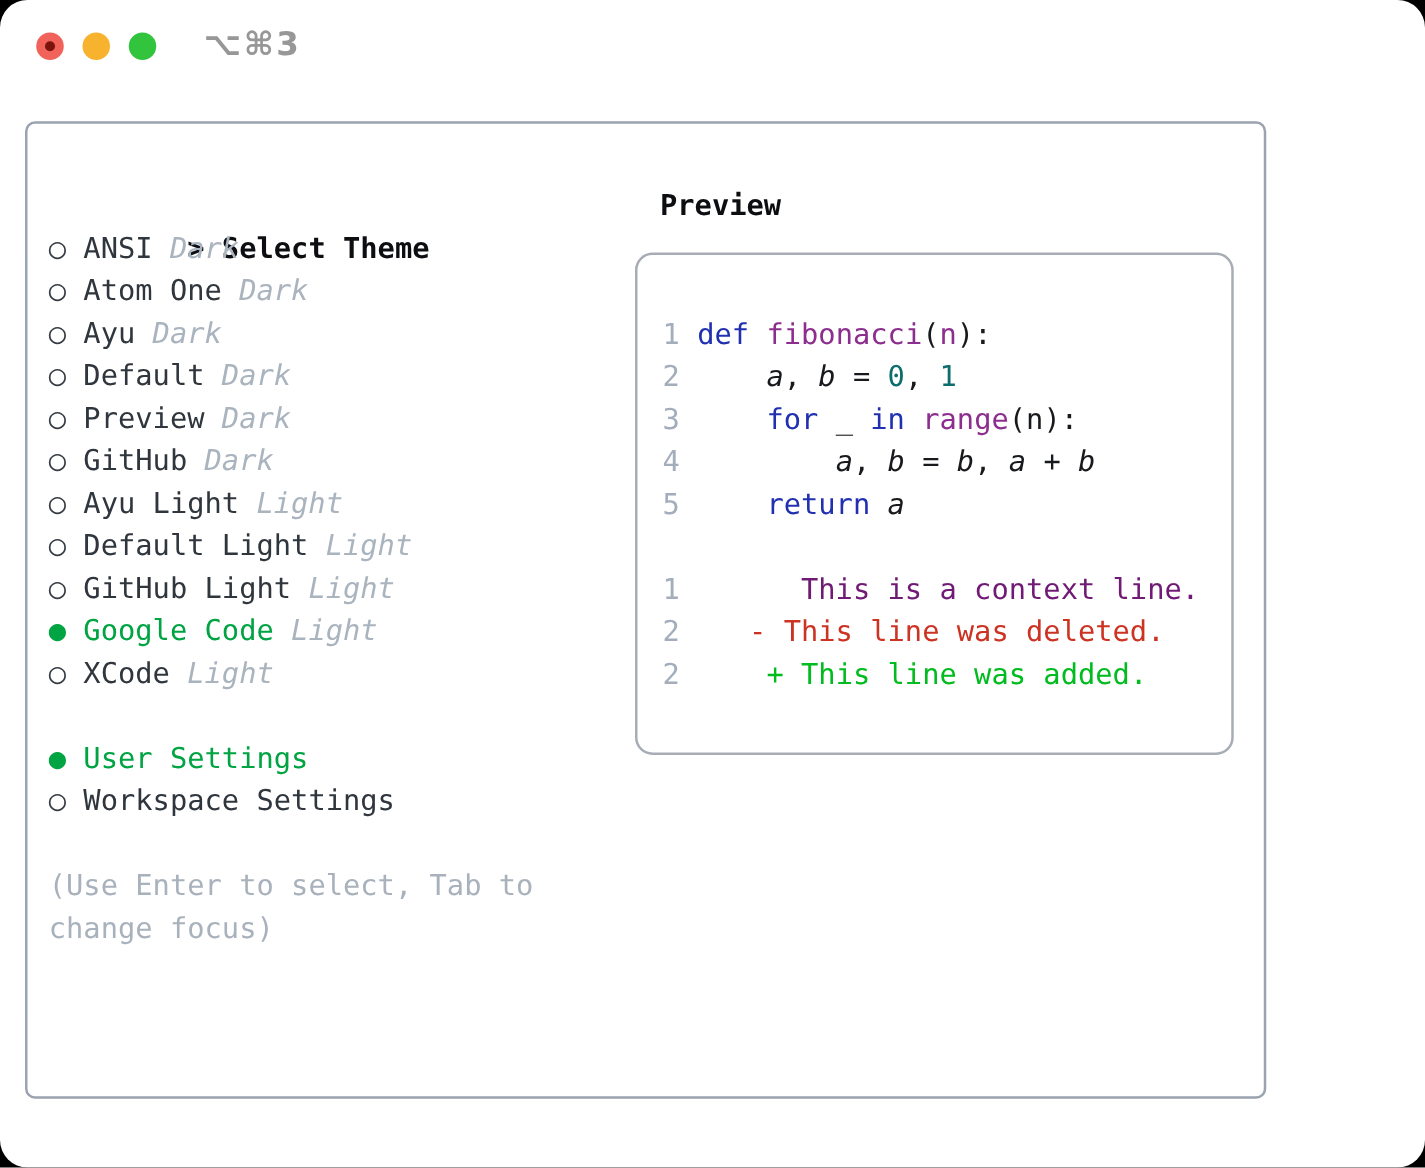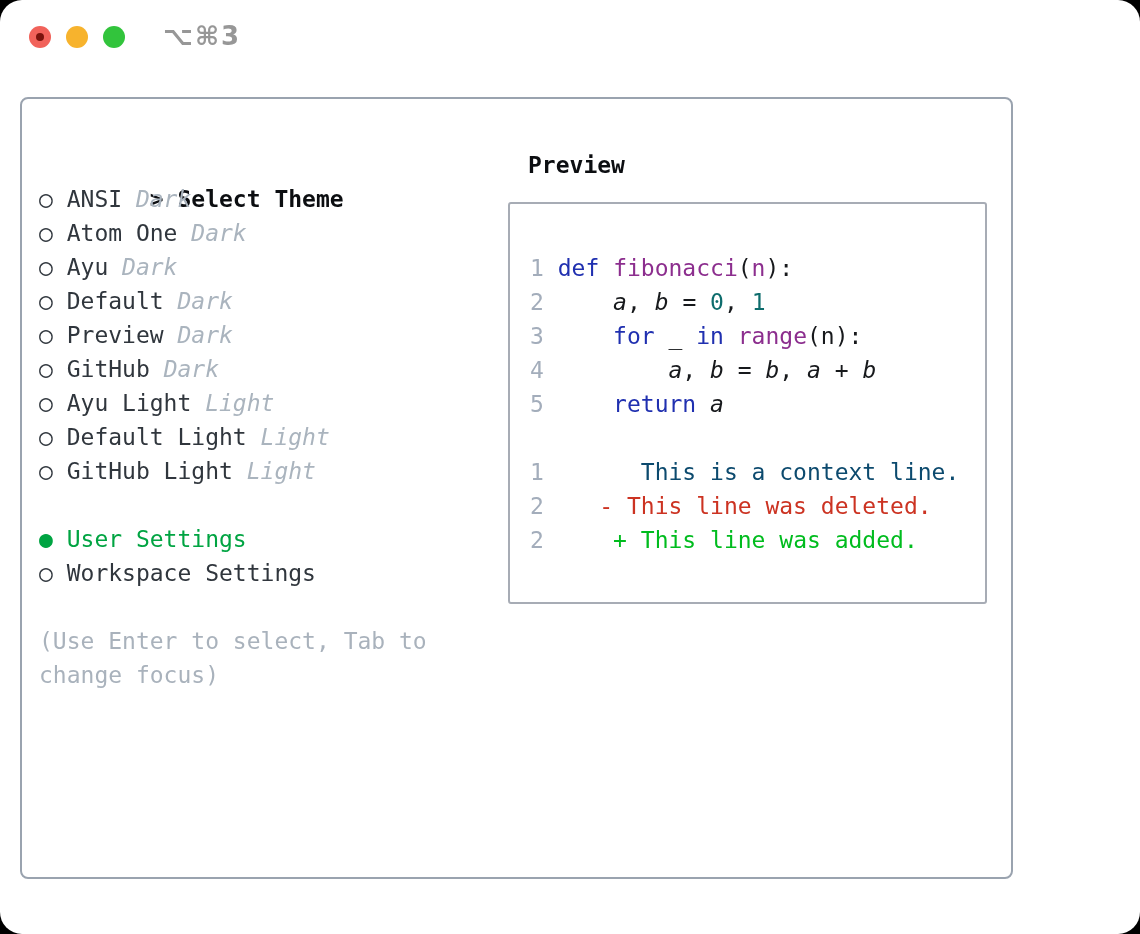--- a/index.html
+++ b/index.html
@@ -39,30 +39,30 @@
   .t-name{color:#30363d;margin-top:44px;}
   .t-name.sel{color:#00a442;}
   .t-tag{color:#aab4be;margin-left:1ch;font-style:italic;}
   .apply-title{color:#14171a;padding-left:2ch;}
   .hint{color:#a9b2bc;}
   
   .preview-title{position:absolute;left:506px;top:49px;height:34px;line-height:34px;
     font-size:23px;font-weight:700;color:#0c0e11;}
   .preview-box{
     position:absolute;left:486px;top:103px;width:479px;height:402px;
-    box-sizing:border-box;border:2px solid #a7acb5;border-radius:3px;background:#fff;
+    box-sizing:border-box;border:2px solid #a7acb5;border-radius:14px;background:#fff;
   }
   .code-block{position:absolute;left:20px;top:47px;}
   .ln{color:#a3adbb;}
   .kw{color:#2030b0;}
   .fn{color:#8c2e8e;}
   .num{color:#0d6c6c;}
   .pl{color:#17191c;}
   .var{color:#17191c;font-style:italic;}
-  .ctx{color:#0c4a6e;}
+  .ctx{color:#701a75;}
   .del{color:#cc3322;}
   .add{color:#00bc1e;}
 </style>
 </head>
 <body>
 
 <div class="screen">
 
   <div class="titlebar">
     <span class="tl red">
@@ -83,20 +83,22 @@
       <div id="theme-list">
           <div class="row"><span class="marker">○</span><span class="t-name">ANSI</span><span class="t-tag">Dark</span></div>
           <div class="row"><span class="marker">○</span><span class="t-name">Atom One</span><span class="t-tag">Dark</span></div>
           <div class="row"><span class="marker">○</span><span class="t-name">Ayu</span><span class="t-tag">Dark</span></div>
           <div class="row"><span class="marker">○</span><span class="t-name">Default</span><span class="t-tag">Dark</span></div>
           <div class="row"><span class="marker">○</span><span class="t-name">Preview</span><span class="t-tag">Dark</span></div>
           <div class="row"><span class="marker">○</span><span class="t-name">GitHub</span><span class="t-tag">Dark</span></div>
           <div class="row"><span class="marker">○</span><span class="t-name">Ayu Light</span><span class="t-tag">Light</span></div>
           <div class="row"><span class="marker">○</span><span class="t-name">Default Light</span><span class="t-tag">Light</span></div>
           <div class="row"><span class="marker">○</span><span class="t-name">GitHub Light</span><span class="t-tag">Light</span></div>
+          <div class="row"><span class="marker sel">●</span><span class="t-name sel">Google Code</span><span class="t-tag">Light</span></div>
+          <div class="row"><span class="marker">○</span><span class="t-name">XCode</span><span class="t-tag">Light</span></div>
         </div>
 
       <div class="spacer"></div>
 
 
       <div id="apply-list">
           <div class="row"><span class="marker sel">●</span><span class="t-name sel">User Settings</span></div>
           <div class="row"><span class="marker">○</span><span class="t-name">Workspace Settings</span></div>
         </div>
 

